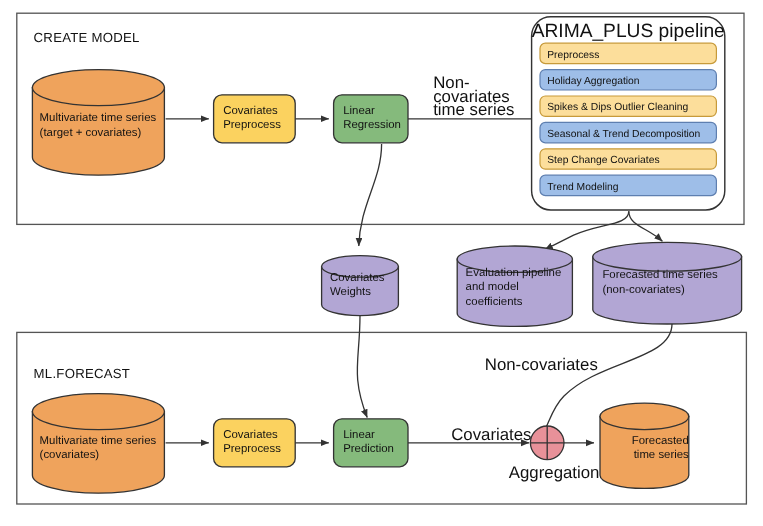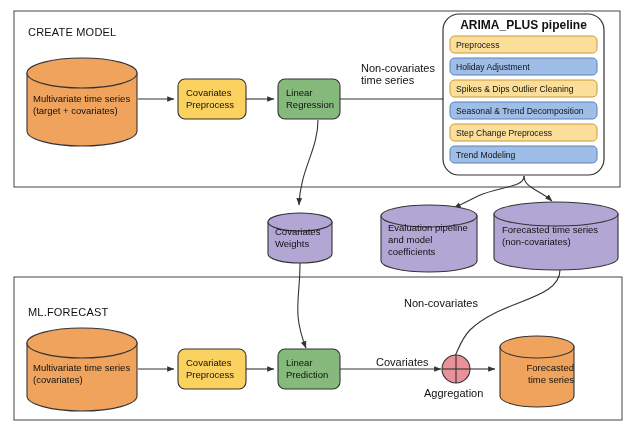--- a/index.html
+++ b/index.html
@@ -37,32 +37,32 @@
   .node-label {
     position: absolute;
     font-size: 9.5px;
     line-height: 12px;
     color: #111;
     white-space: pre-line;
     pointer-events: none;
   }
   .edge-label {
     position: absolute;
-    font-size: 11px;
+    font-size: 14px;
     line-height: 11.5px;
     color: #111;
     white-space: pre-line;
   }
   .pipe-title {
     position: absolute;
-    font-weight: bold;
-    font-size: 12px;
+    font-weight: normal;
+    font-size: 16px;
     color: #111;
     white-space: nowrap;
-    text-align: center;
+    text-align: right;
   }
   .pipe-step-label {
     position: absolute;
     font-size: 8.6px;
     color: #111;
     white-space: nowrap;
     line-height: 14px;
   }
   .hit {
     position: absolute;
@@ -168,24 +168,24 @@
 
   <div class="node-label" style="left:286px; top:87px; width:56px;">Linear
 Regression</div>
 
   <div class="edge-label" style="left:361px; top:63px; width:90px;">Non-covariates
 time series</div>
 
   <div class="pipe-title" style="left:443px; top:18px; width:161px;">ARIMA_PLUS pipeline</div>
 
   <div class="pipe-step-label" style="left:456px; top:38px;">Preprocess</div>
-  <div class="pipe-step-label" style="left:456px; top:60px;">Holiday Adjustment</div>
+  <div class="pipe-step-label" style="left:456px; top:60px;">Holiday Aggregation</div>
   <div class="pipe-step-label" style="left:456px; top:82px;">Spikes &amp; Dips Outlier Cleaning</div>
   <div class="pipe-step-label" style="left:456px; top:104px;">Seasonal &amp; Trend Decomposition</div>
-  <div class="pipe-step-label" style="left:456px; top:126px;">Step Change Preprocess</div>
+  <div class="pipe-step-label" style="left:456px; top:126px;">Step Change Covariates</div>
   <div class="pipe-step-label" style="left:456px; top:148px;">Trend Modeling</div>
 
   <div class="node-label" style="left:275px; top:226px; width:60px;">Covariates
 Weights</div>
 
   <div class="node-label" style="left:388px; top:222px; width:92px;">Evaluation pipeline
 and model
 coefficients</div>
 
   <div class="node-label" style="left:502px; top:224px; width:116px;">Forecasted time series

